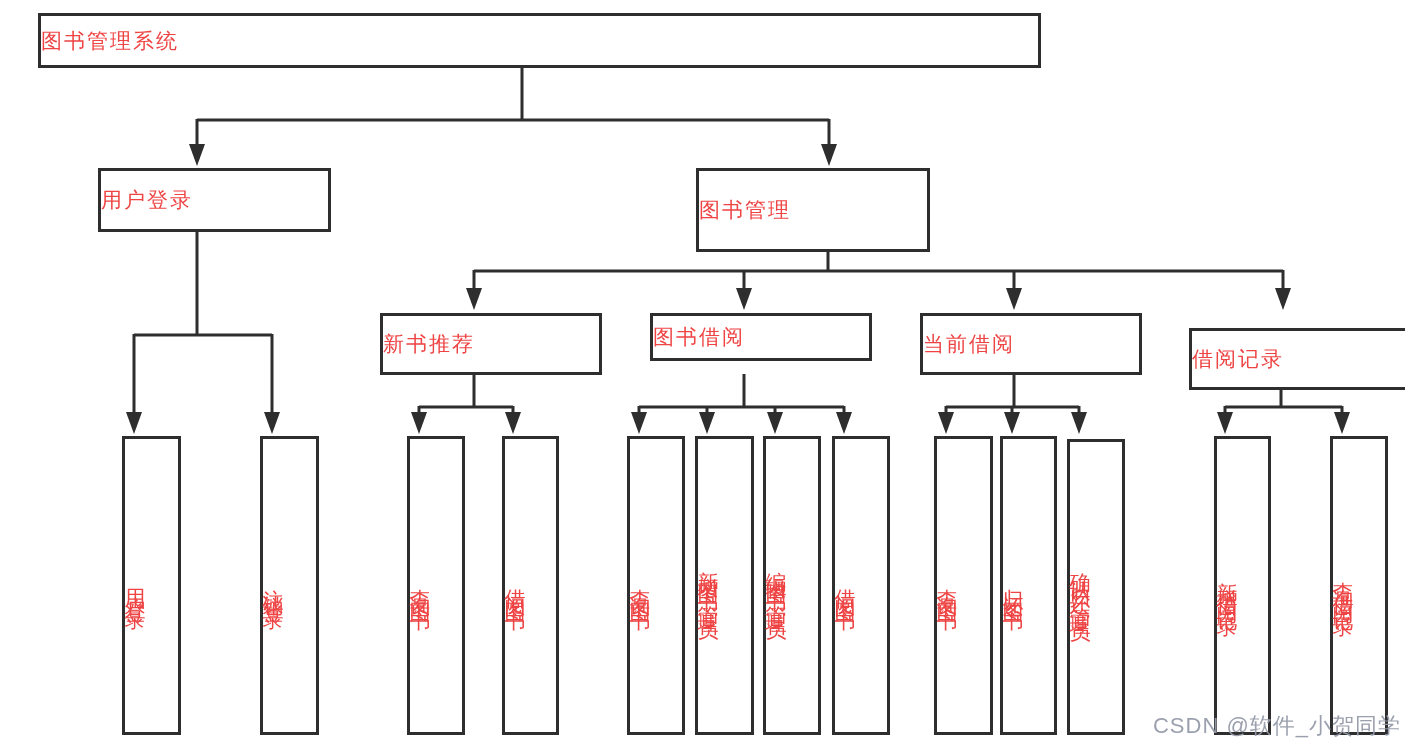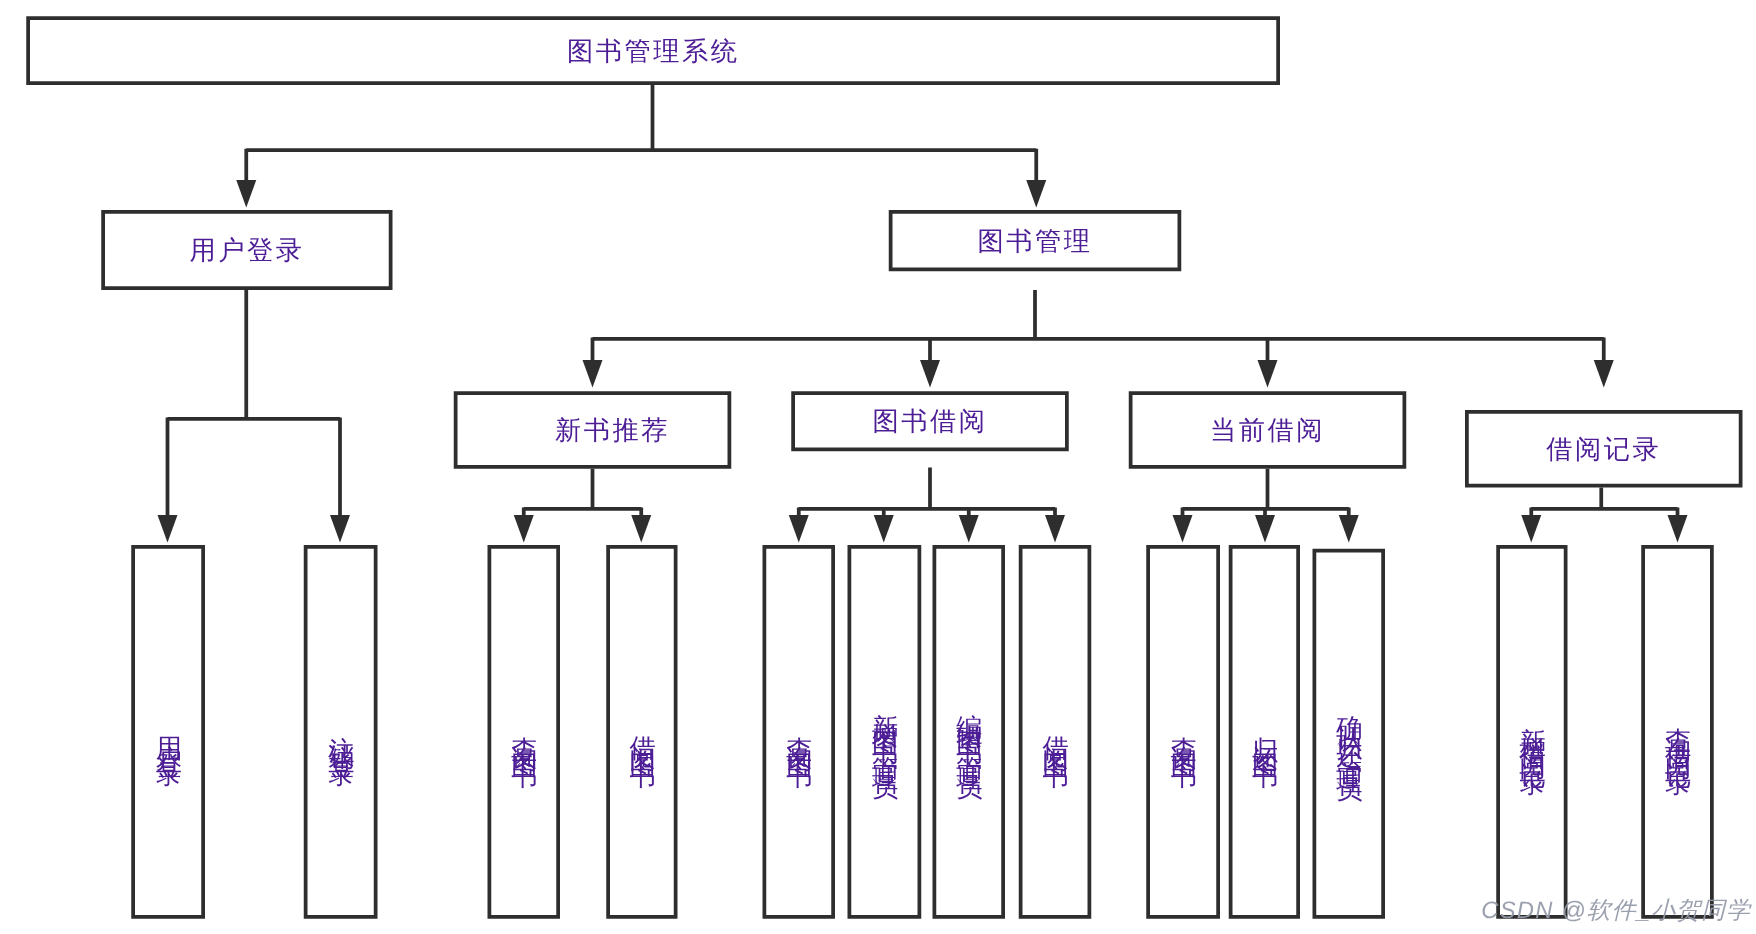--- a/index.html
+++ b/index.html
@@ -16,41 +16,40 @@
     left: 0; top: 0;
     pointer-events: none;
   }
   .node {
     position: absolute;
     box-sizing: border-box;
     border: 3px solid #2e2e2e;
     background: #ffffff;
     display: flex;
     align-items: center;
-    justify-content: center;
     font-size: 21px;
-    color: #4c1d95;
+    color: #ef4444;
     letter-spacing: 2px;
     white-space: nowrap;
+    margin-left: 17px;
   }
   .leaf span {
     writing-mode: vertical-rl;
     text-orientation: mixed;
     letter-spacing: 7px;
     line-height: 1;
     white-space: nowrap;
   }
   .watermark {
     position: absolute;
     right: 4px;
     bottom: 6px;
-    font-size: 19px;
+    font-size: 22px;
     color: rgba(150, 155, 170, 0.95);
     letter-spacing: 1px;
-    font-style: italic;
   }
 </style>
 </head>
 <body>
 
 <div class="canvas">
 
   <svg class="connectors" width="1405" height="747" viewBox="0 0 1405 747">
     <g stroke="#2e2e2e" stroke-width="3" fill="none">
 
@@ -91,25 +90,25 @@
     </g>
   </svg>
 
   <div class="node" style="left:21px; top:13px; width:1003px; height:55px;">
     <span>图书管理系统</span>
   </div>
 
   <div class="node" style="left:81px; top:168px; width:233px; height:64px;">
     <span>用户登录</span>
   </div>
-  <div class="node" style="left:711px; top:168px; width:234px; height:49px;">
+  <div class="node" style="left:679px; top:168px; width:234px; height:84px;">
     <span>图书管理</span>
   </div>
 
-  <div class="node" style="left:363px; top:313px; width:222px; height:62px;padding-left:32px;">
+  <div class="node" style="left:363px; top:313px; width:222px; height:62px;">
     <span>新书推荐</span>
   </div>
   <div class="node" style="left:633px; top:313px; width:222px; height:48px;">
     <span>图书借阅</span>
   </div>
   <div class="node" style="left:903px; top:313px; width:222px; height:62px;font-family:Liberation Mono, monospace;">
     <span>当前借阅</span>
   </div>
   <div class="node" style="left:1172px; top:328px; width:222px; height:62px;">
     <span>借阅记录</span>

